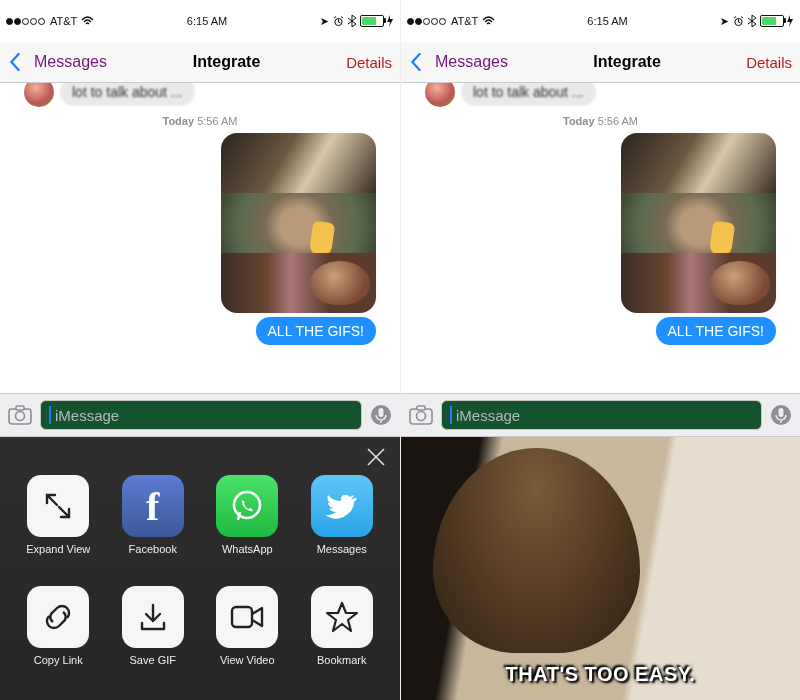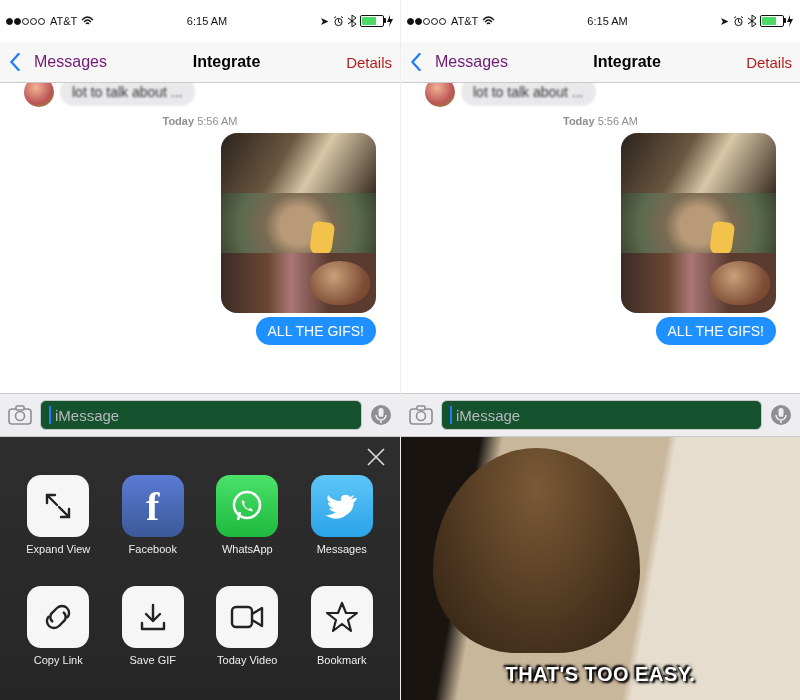--- a/index.html
+++ b/index.html
@@ -191,21 +191,21 @@
             </div>
             <span>Save GIF</span>
           </div>
    <div class="app">
             <div class="tile">
               <svg width="38" height="30">
                 <rect x="4" y="5" width="20" height="20" rx="4" stroke="#222" stroke-width="2.4" fill="none"></rect>
                 <path d="M24 12 L34 6 V24 L24 18" stroke="#222" stroke-width="2.4" fill="none" stroke-linejoin="round"></path>
               </svg>
             </div>
-            <span>Today Video</span>
+            <span>View Video</span>
           </div>
    <div class="app">
             <div class="tile">
               <svg width="36" height="36">
                 <path d="M18 4 L22 14 L33 14 L24 21 L27 32 L18 25 L9 32 L12 21 L3 14 L14 14 Z" stroke="#222" stroke-width="2.2" fill="none" stroke-linejoin="round"></path>
               </svg>
             </div>
             <span>Bookmark</span>
           </div>
   </div>

